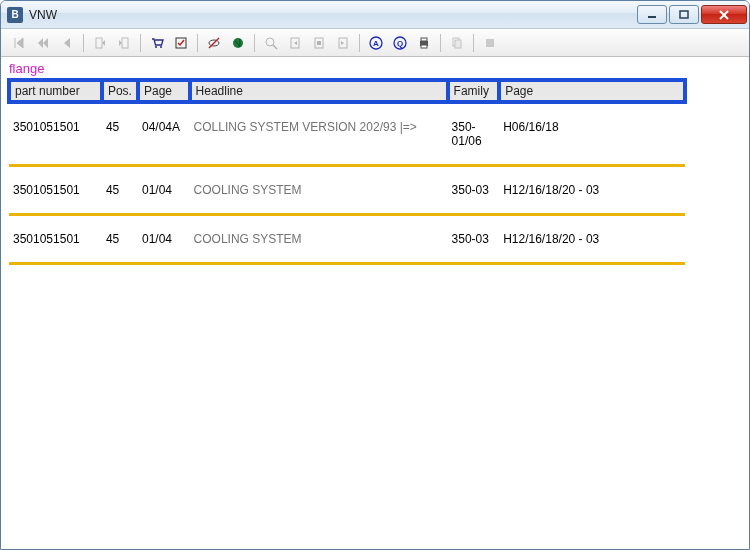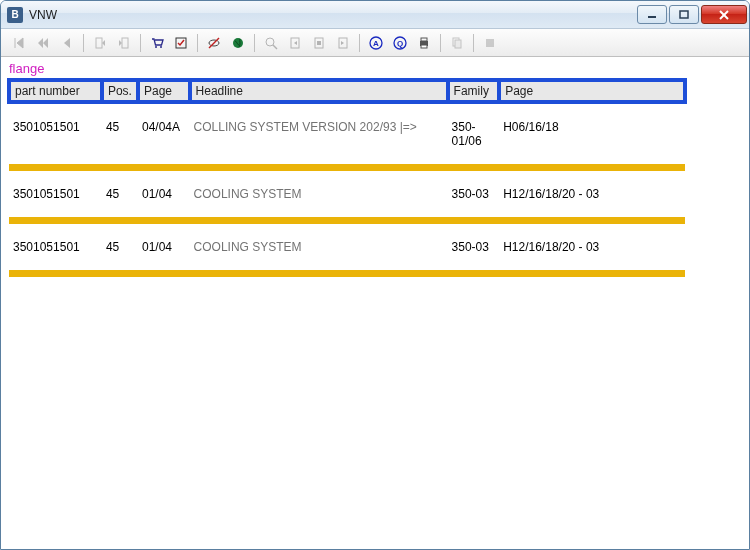--- a/index.html
+++ b/index.html
@@ -110,21 +110,21 @@
     text-align: left;
     font-weight: normal;
     padding: 2px 4px;
     font-size: 12px;
     color: #222;
   }
   table.grid td {
     padding: 16px 4px;
     font-size: 12px;
     vertical-align: top;
-    border-bottom: 7px solid #eab308;
+    border-bottom: 3px solid #eab308;
   }
   .col-partnum { width: 90px; }
   .col-pos { width: 35px; }
   .col-page { width: 50px; }
   .col-headline { width: 250px; }
   .col-family { width: 50px; }
   .col-model { width: 180px; }
   .link { color: #737373; cursor: pointer; }
 </style>
 </head>

